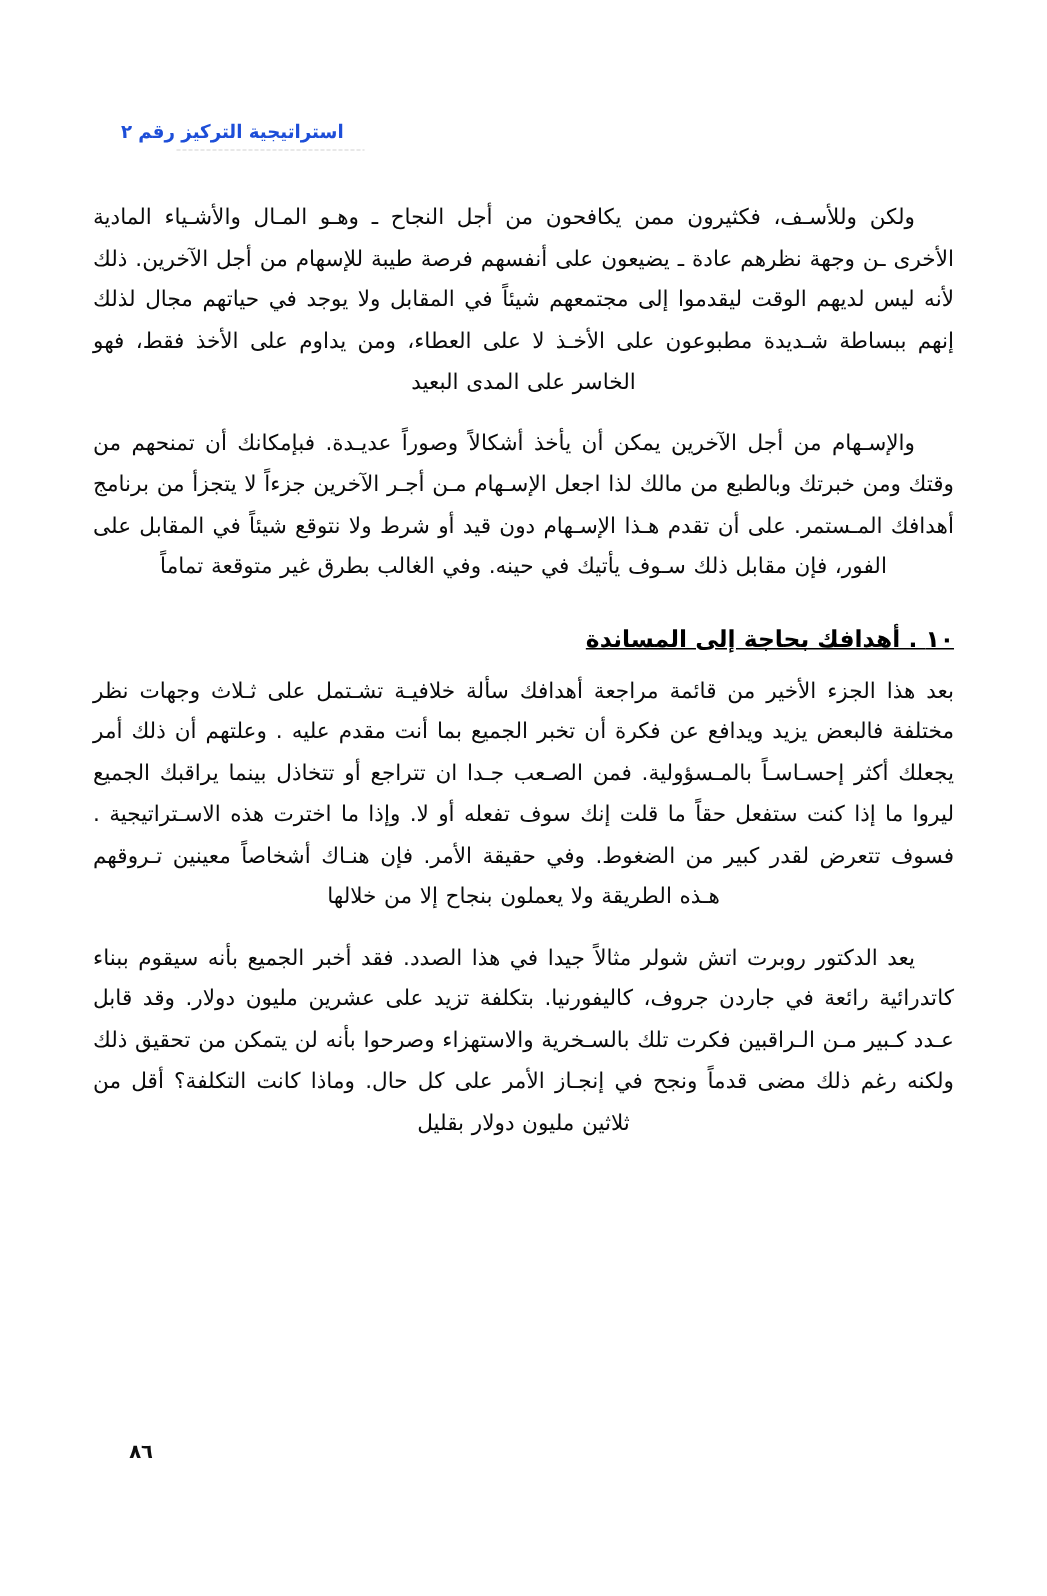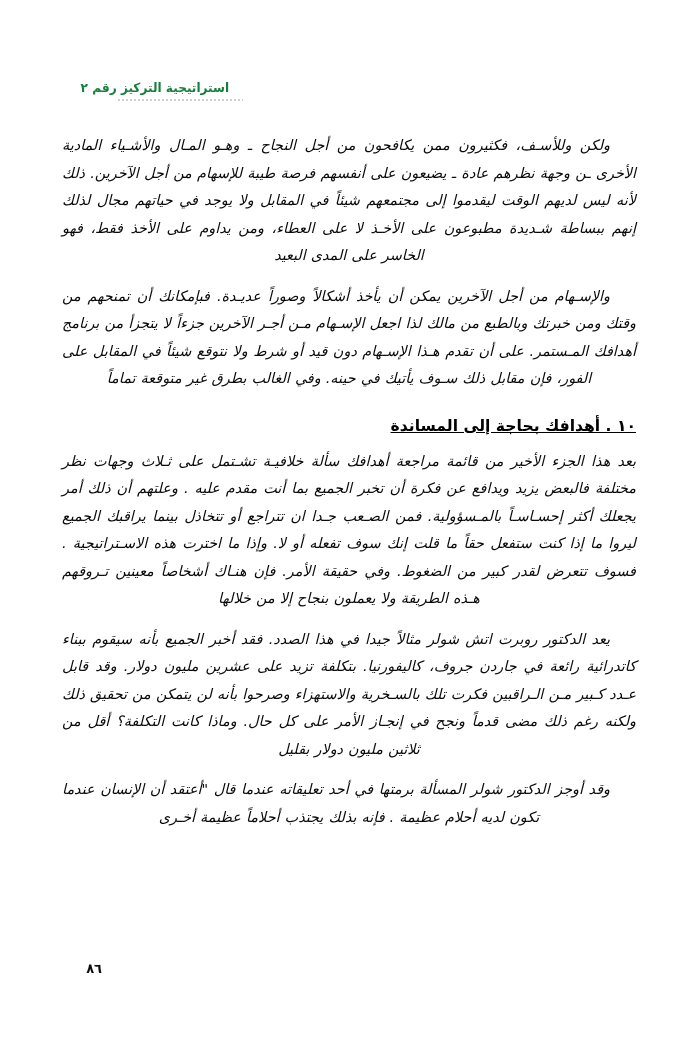--- a/index.html
+++ b/index.html
@@ -27,21 +27,21 @@
   .running-head {
     position: absolute;
     top: 80px;
     right: 62px;
     width: 560px;
     text-align: left;
     direction: rtl;
     font-size: 12.5px;
     font-weight: bold;
     letter-spacing: 0.2px;
-    color: #15803d;
+    color: #1d4ed8;
     line-height: 1.2;
     white-space: nowrap;
   }
   .running-head .rh-inner {
     display: inline-block;
     transform: scaleX(0.97);
     transform-origin: right center;
   }
 
   
@@ -68,21 +68,20 @@
 
   p.para {
     margin: 0 0 13px 0;
     font-size: 14.4px;
     line-height: 27.5px;
     text-align: justify;
     text-align-last: center;
     text-justify: inter-word;
     word-spacing: 0.5px;
     color: #0a0a0a;
-    font-style: italic;
   }
 
   p.para .indent {
     display: inline-block;
     width: 26px;
   }
   p.para.last-center { text-align-last: center; }
 
   h2.section-heading {
     margin: 20px 0 9px 0;
@@ -123,19 +122,18 @@
     <p class="para last-center"><span class="indent"></span><span>ولكن وللأسـف، فكثيرون ممن يكافحون من أجل النجاح ـ وهـو المـال والأشـياء المادية الأخرى ـن وجهة نظرهم عادة ـ يضيعون على أنفسهم فرصة طيبة للإسهام من أجل الآخرين.  ذلك لأنه ليس لديهم الوقت ليقدموا إلى مجتمعهم شيئاً في المقابل ولا يوجد في حياتهم مجال لذلك  إنهم ببساطة شـديدة مطبوعون على الأخـذ لا على العطاء، ومن يداوم على الأخذ فقط، فهو الخاسر على المدى البعيد</span></p>
 
     <p class="para last-center"><span class="indent"></span><span>والإسـهام من أجل الآخرين يمكن أن يأخذ أشكالاً وصوراً عديـدة. فبإمكانك أن تمنحهم من وقتك ومن خبرتك وبالطبع من مالك  لذا اجعل الإسـهام مـن أجـر الآخرين جزءاً لا يتجزأ من برنامج أهدافك المـستمر. على أن تقدم هـذا الإسـهام دون قيد أو شرط ولا نتوقع شيئاً في المقابل على الفور، فإن مقابل ذلك سـوف يأتيك في حينه. وفي الغالب بطرق غير متوقعة تماماً</span></p>
 
     <h2 class="section-heading">١٠ .  أهدافك بحاجة إلى المساندة</h2>
 
     <p class="para last-center"><span>بعد هذا الجزء الأخير من قائمة مراجعة أهدافك سألة خلافيـة تشـتمل على ثـلاث وجهات نظر مختلفة  فالبعض يزيد ويدافع عن فكرة أن تخبر الجميع بما أنت مقدم عليه . وعلتهم أن ذلك أمر يجعلك أكثر إحسـاسـاً بالمـسؤولية. فمن الصـعب جـدا ان تتراجع أو تتخاذل بينما يراقبك الجميع ليروا ما إذا كنت ستفعل حقاً ما قلت إنك سوف تفعله أو لا. وإذا ما اخترت هذه الاسـتراتيجية . فسوف تتعرض لقدر كبير من الضغوط. وفي حقيقة الأمر. فإن هنـاك أشخاصاً معينين تـروقهم هـذه الطريقة ولا يعملون بنجاح إلا من خلالها</span></p>
 
     <p class="para last-center"><span class="indent"></span><span>يعد الدكتور روبرت اتش شولر مثالاً جيدا في هذا الصدد. فقد أخبر الجميع بأنه سيقوم ببناء كاتدرائية رائعة في جاردن جروف، كاليفورنيا. بتكلفة تزيد على عشرين مليون دولار. وقد قابل عـدد كـبير مـن الـراقبين فكرت تلك بالسـخرية والاستهزاء وصرحوا بأنه لن يتمكن من تحقيق ذلك  ولكنه رغم ذلك مضى قدماً ونجح في إنجـاز الأمر على كل حال. وماذا كانت التكلفة؟ أقل من ثلاثين مليون دولار بقليل</span></p>
 
-    <p class="para last-center"><span class="indent"></span><span>وقد أوجز الدكتور شولر المسألة برمتها في أحد تعليقاته عندما قال  "أعتقد أن الإنسان عندما تكون لديه أحلام عظيمة . فإنه بذلك يجتذب أحلاماً عظيمة أخـرى</span></p>
 
   </div>
 
   <div class="folio">٨٦</div>
 
 </div>
 
 </body></html>

